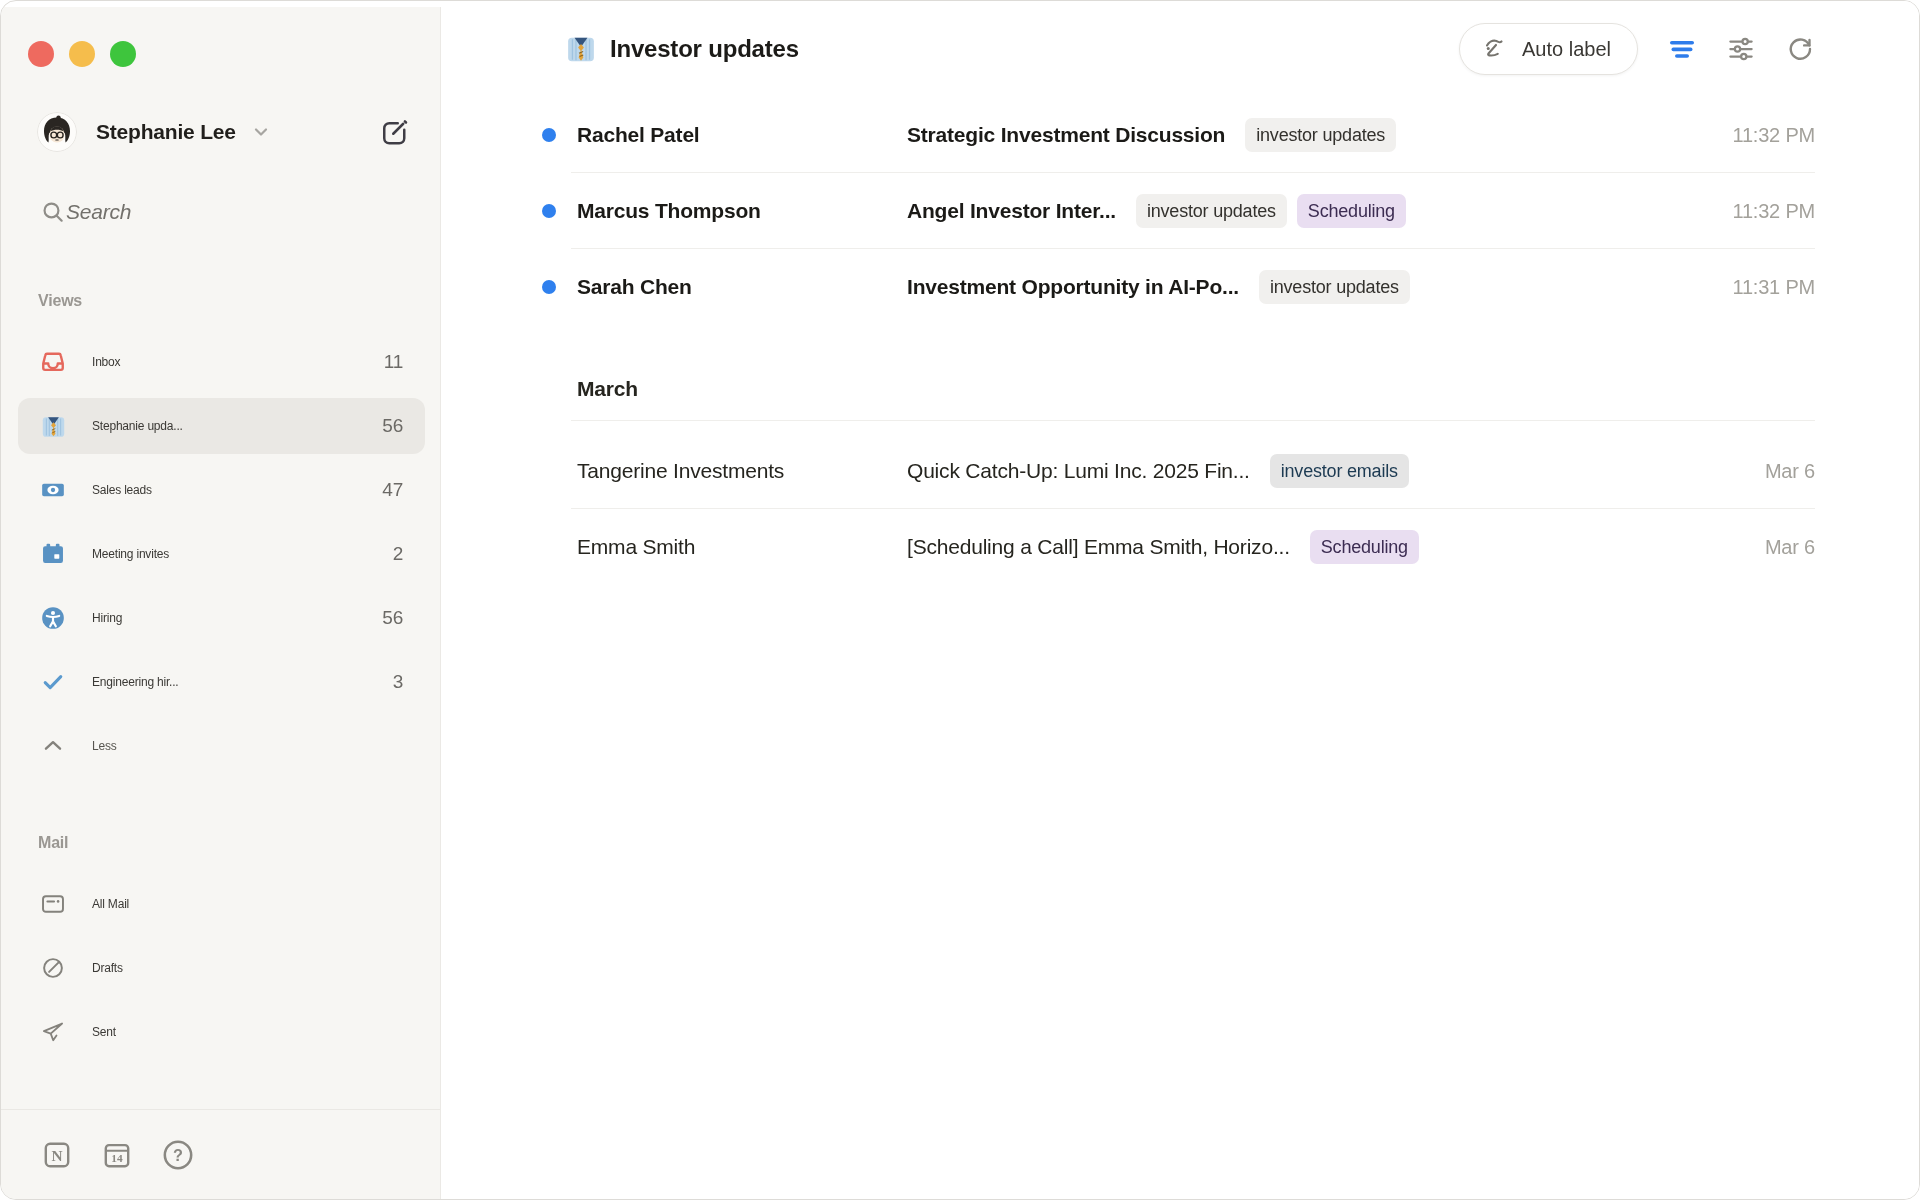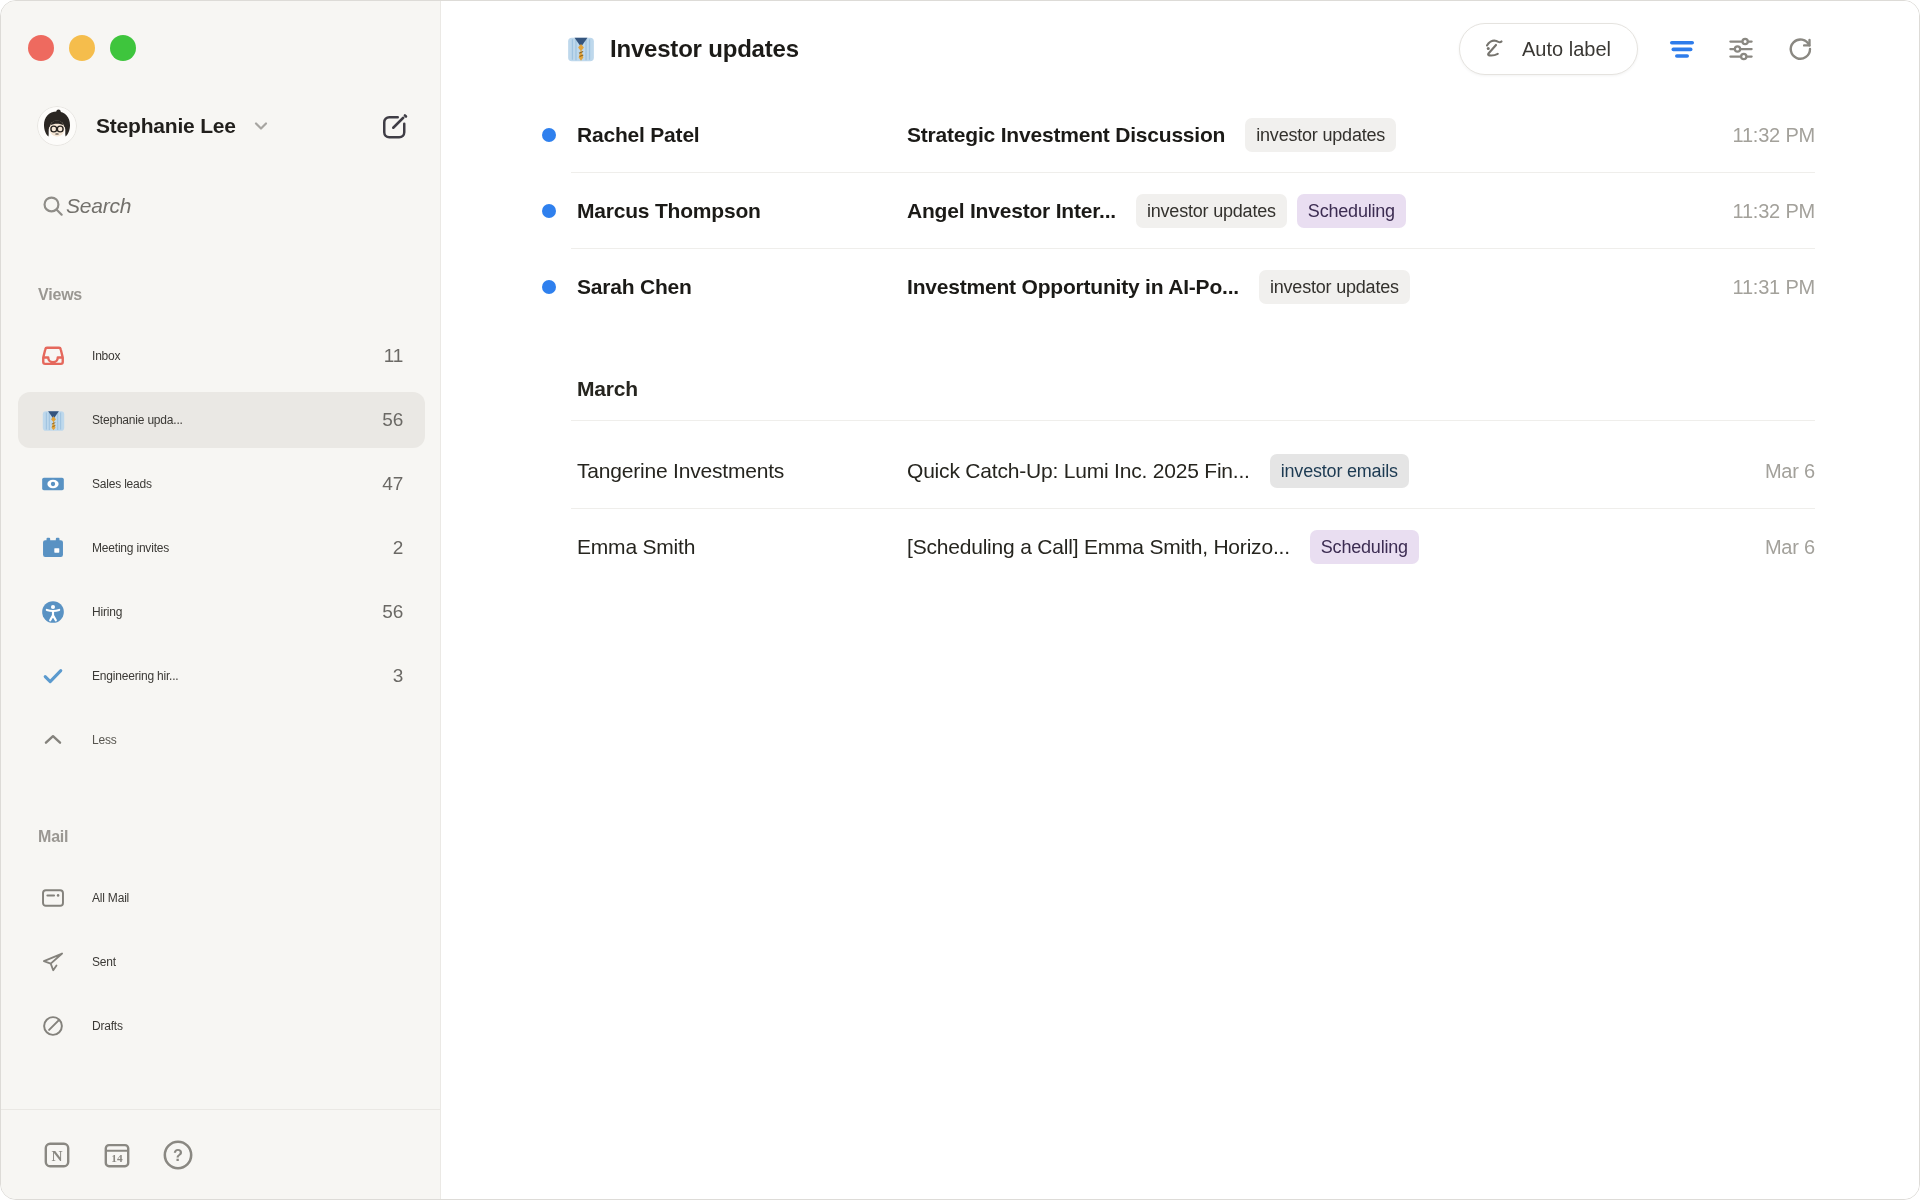--- a/index.html
+++ b/index.html
@@ -1,21 +1,21 @@
 <!DOCTYPE html>
 <html><head>
 <meta charset="utf-8">
 <style>
   * { margin:0; padding:0; box-sizing:border-box; }
   html,body { width:1920px; height:1200px; background:#fff; }
   body { font-family:"Liberation Sans","DejaVu Sans",sans-serif; color:#23221f; letter-spacing:-0.2px; }
   .window { position:relative; width:1920px; height:1200px; background:#fff; border-radius:16px; overflow:hidden; border:1px solid #dddbd7; }
 
   
-  .sidebar { position:absolute; left:0; top:0; bottom:0; width:440px; background:#f7f6f3; border-right:1px solid #ebe9e5; }
+  .sidebar { position:absolute; left:0; top:6px; bottom:0; width:440px; background:#f7f6f3; border-right:1px solid #ebe9e5; }
   .traffic { position:absolute; top:34px; left:27px; display:flex; gap:15px; }
   .traffic span { width:26px; height:26px; border-radius:50%; display:block; }
   .tl-red { background:#ee6a5f; } .tl-yellow { background:#f5bd4c; } .tl-green { background:#3ec53d; }
 
   .side-inner { padding:0 15px 0 17px; }
   .user-row { display:flex; align-items:center; height:44px; margin:103px 0 0 19px; }
   .avatar { width:40px; height:40px; border-radius:50%; flex:0 0 auto; }
   .user-name { margin-left:19px; font-size:21px; font-weight:700; color:#211f1c; }
   .chevron-down { margin-left:14px; display:flex; }
   .compose-btn { margin-left:auto; margin-right:14px; width:32px; height:32px; display:flex; align-items:center; justify-content:center; background:none; border:none; cursor:pointer; }
@@ -216,33 +216,33 @@
               <rect x="2.8" y="4.8" width="18.4" height="14.4" rx="2.6" stroke="#84827c" stroke-width="1.8"></rect>
               <path d="M6.8 9.6h6.2" stroke="#84827c" stroke-width="1.8" stroke-linecap="round"></path>
               <circle cx="16.7" cy="9.6" r="1.2" fill="#84827c"></circle>
             </svg>
           </span>
           <span class="nav-label">All Mail</span>
         </div>
         <div class="nav-item">
           <span class="ico">
             <svg width="26" height="26" viewBox="0 0 24 24" fill="none">
-              <path d="M20.4 4.2L3.6 11.2l6.3 2.3L20.4 4.2zM9.9 13.5l2.3 6.1 3-4.3" stroke="#84827c" stroke-width="1.7" stroke-linecap="round" stroke-linejoin="round"></path>
-            </svg>
-          </span>
-          <span class="nav-label">Sent</span>
-        </div>
-        <div class="nav-item">
-          <span class="ico">
-            <svg width="26" height="26" viewBox="0 0 24 24" fill="none">
               <circle cx="12" cy="12" r="8.2" stroke="#84827c" stroke-width="1.8"></circle>
               <path d="M8.4 15.6l8.8-8.8" stroke="#84827c" stroke-width="1.8" stroke-linecap="round"></path>
             </svg>
           </span>
           <span class="nav-label">Drafts</span>
+        </div>
+        <div class="nav-item">
+          <span class="ico">
+            <svg width="26" height="26" viewBox="0 0 24 24" fill="none">
+              <path d="M20.4 4.2L3.6 11.2l6.3 2.3L20.4 4.2zM9.9 13.5l2.3 6.1 3-4.3" stroke="#84827c" stroke-width="1.7" stroke-linecap="round" stroke-linejoin="round"></path>
+            </svg>
+          </span>
+          <span class="nav-label">Sent</span>
         </div>
       </div>
     </div>
 
     <div class="side-footer">
       <button class="footer-btn">
         <svg width="32" height="32" viewBox="0 0 24 24" fill="none">
           <rect x="3.6" y="3.6" width="16.8" height="16.8" rx="3.2" stroke="#8a8882" stroke-width="1.8"></rect>
           <text x="12" y="16.4" text-anchor="middle" font-family="'Liberation Serif','DejaVu Serif',serif" font-weight="bold" font-size="11.5" fill="#8a8882">N</text>
         </svg>

